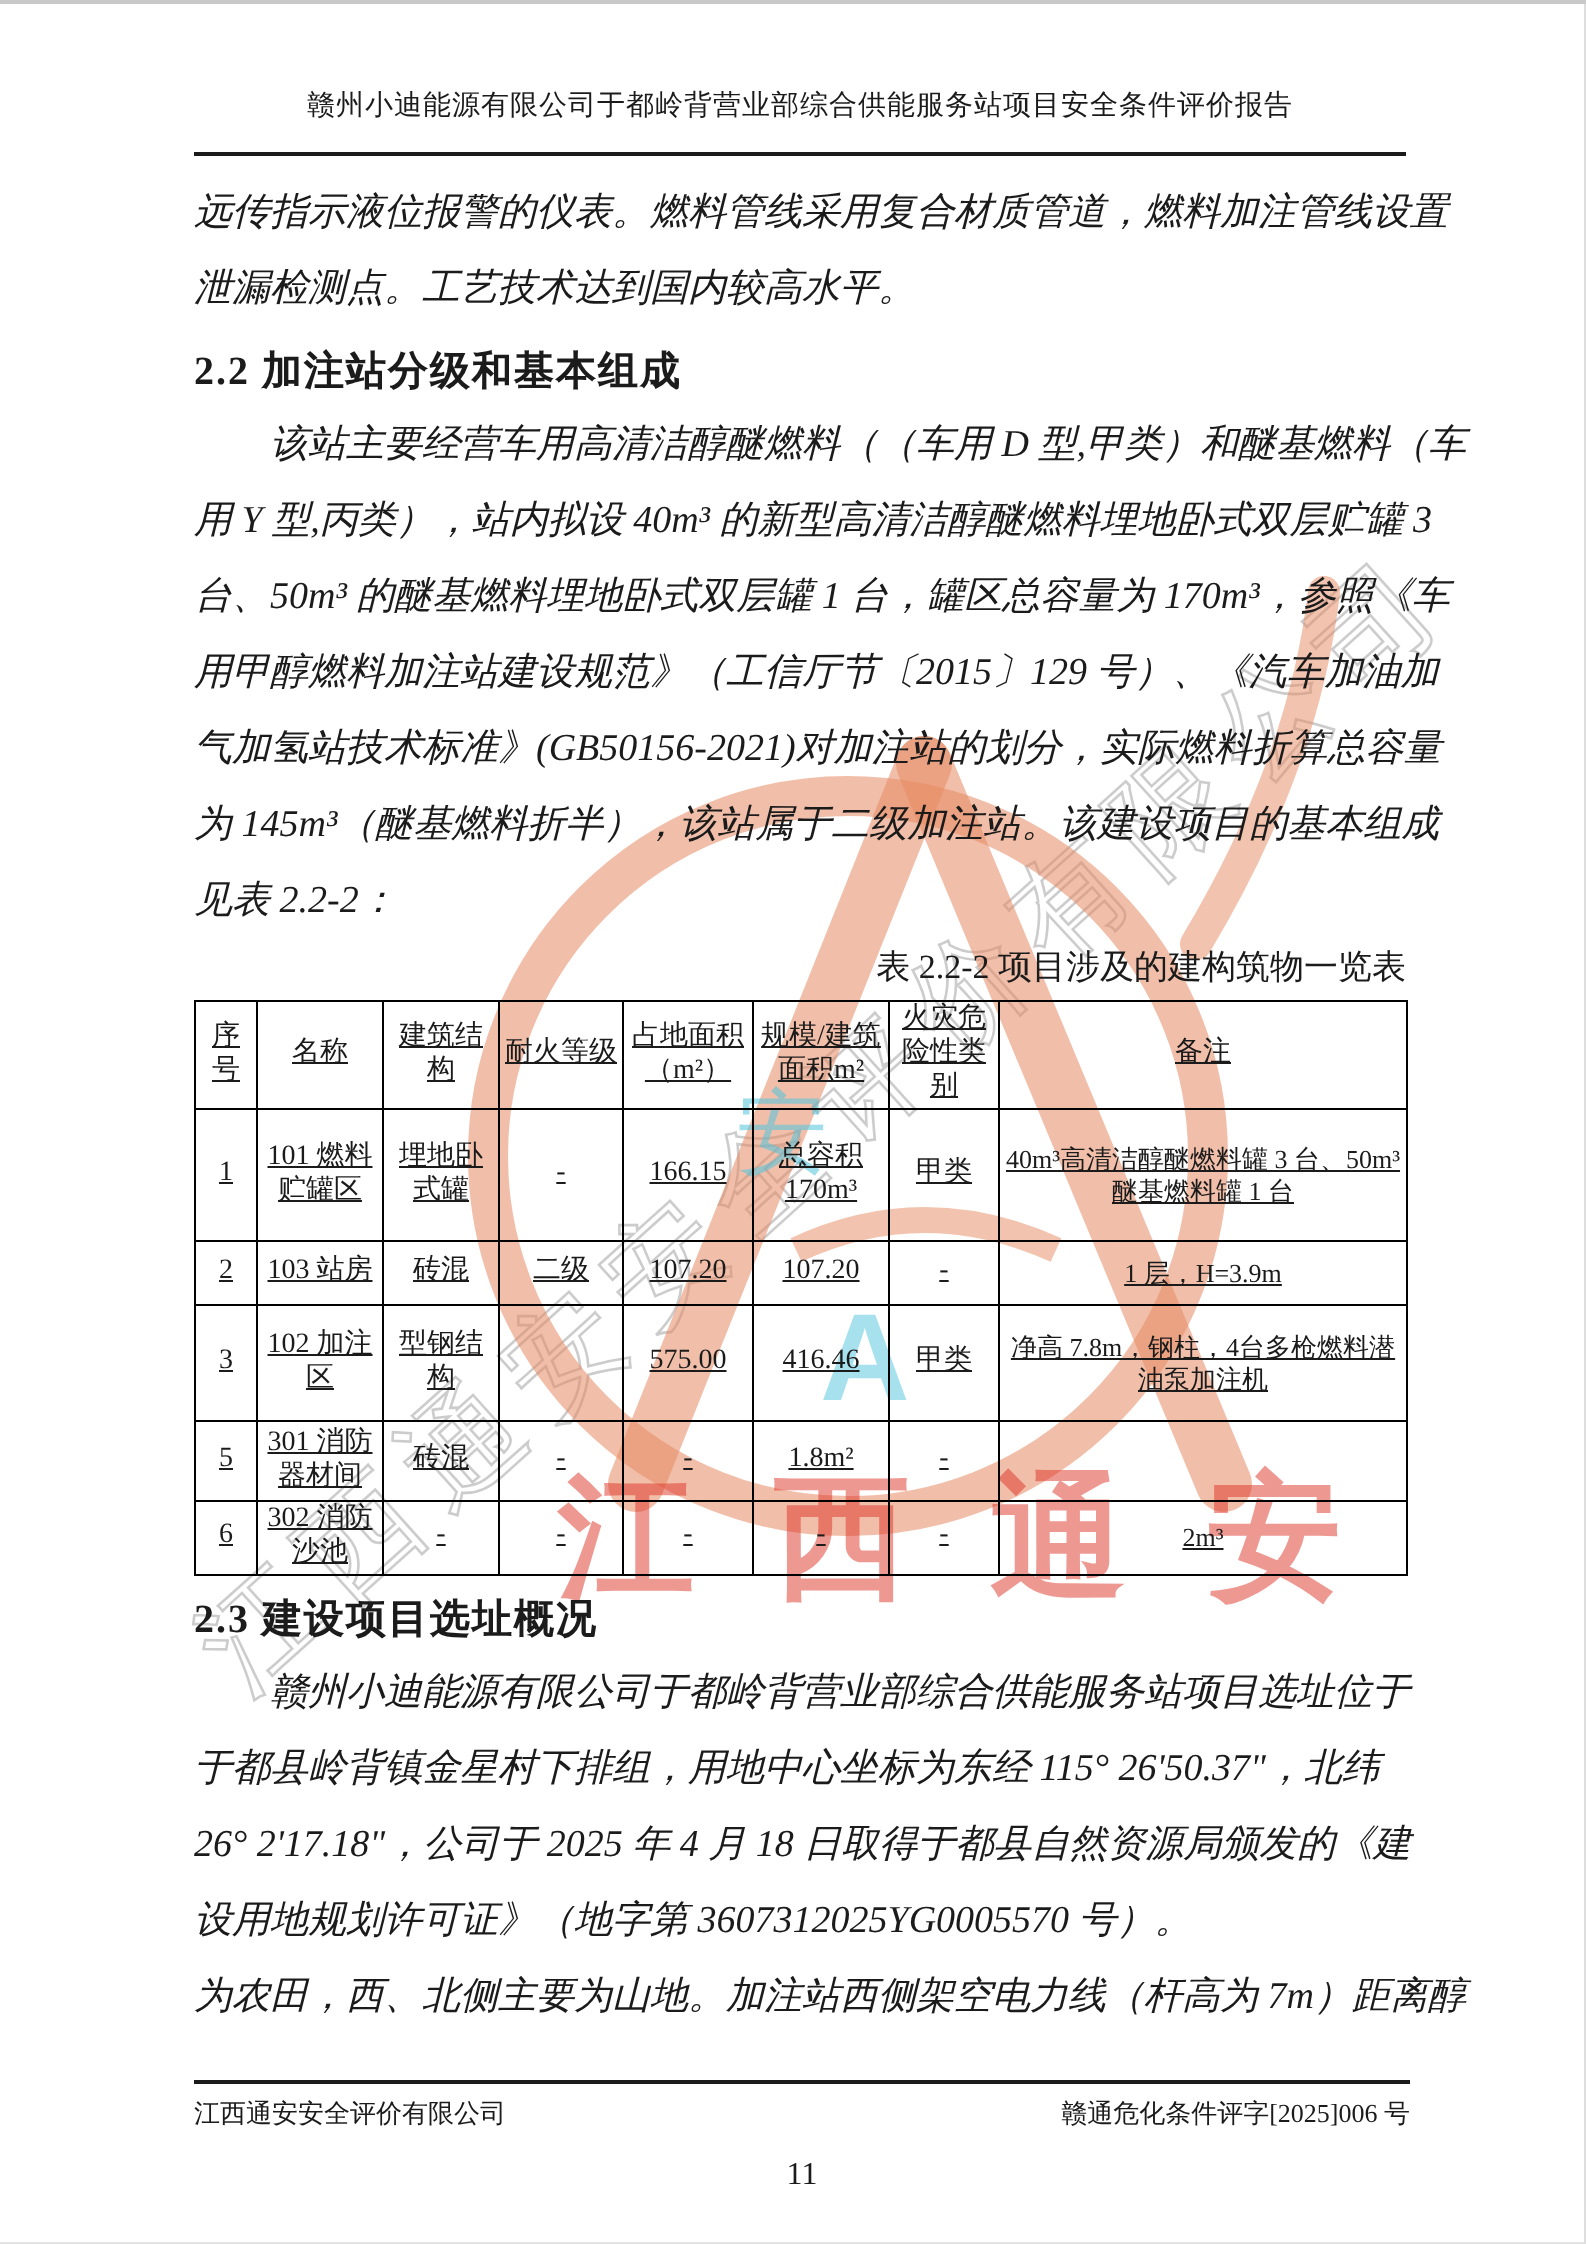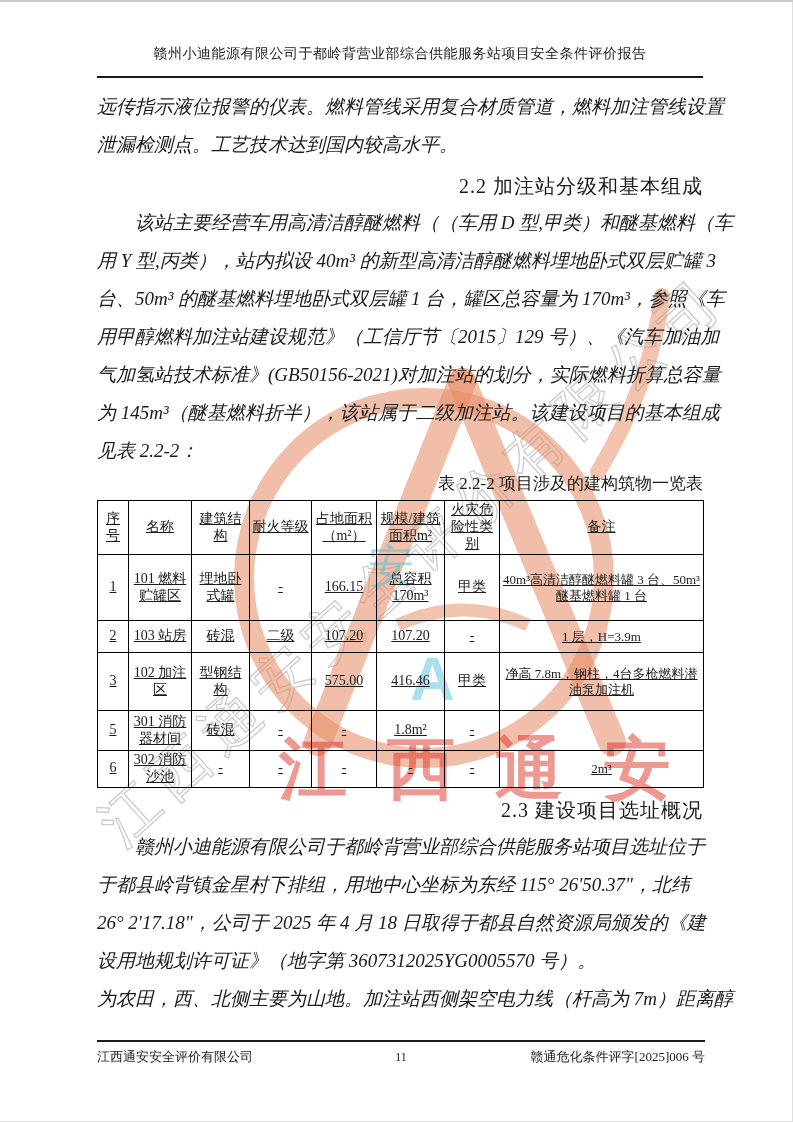--- a/index.html
+++ b/index.html
@@ -17,21 +17,21 @@
   .header-rule { border:none; border-top:2px solid #1a1a1a; margin:12px 0 0 0; }
 
   .para { font-size:19px; line-height:38px;font-style:italic; }
   .para .line { white-space:nowrap; }
   .indent { text-indent:2em; }
   .p-intro { margin-top:10px; }
   .p-22   { margin-top:4px; }
   .p-23   { margin-top:4px; }
   .p-road { margin-top:0; }
 
-  .sec-heading { margin-top:8px; font-size:20px; font-weight:normal; line-height:28px; letter-spacing:1px;text-align:right; }
+  .sec-heading { margin-top:8px; font-size:20px; font-weight:bold; line-height:28px; letter-spacing:1px; }
 
   .tbl-caption { margin-top:2px; text-align:right; font-size:17px; line-height:24px; }
 
   table.btable { border-collapse:collapse; table-layout:fixed; width:606px; margin-top:4px;text-decoration:underline; }
   .btable th, .btable td {
     border:1.5px solid #000; text-align:center; vertical-align:middle;
     font-size:14px; font-weight:normal; line-height:1.2; padding:1px 2px; overflow:hidden;
   }
   .btable td.remark { font-size:13px;margin-left:39px; }
   tr.hrow  { height:54px; }
@@ -42,21 +42,21 @@
   tr.row-5 { height:36px; }
 
   .doc-footer {
     position:absolute; left:97px; right:88px; top:1040px; z-index:1;
     border-top:2px solid #1a1a1a; padding-top:6px;
     font-size:13px; line-height:18px;
   }
   .doc-footer .foot-left { float:left; }
   .doc-footer .foot-right { float:right; }
   .doc-footer .foot-page {
-    position:absolute; left:50%; transform:translateX(-50%); font-size:12px;
+    position:absolute; left:50%; transform:translateX(-50%); font-size:16px;margin-top:31px;
   }
 </style>
 </head>
 <body>
 
 <div class="page">
 
   <svg class="watermark" viewBox="0 0 793 1122" xmlns="http://www.w3.org/2000/svg">
 
     <text transform="translate(425,575) rotate(-42)" x="0" y="0" text-anchor="middle" font-size="58" letter-spacing="10" fill="none" stroke="#8F8F8F" stroke-width="1.3" opacity="0.45" font-family="Liberation Serif, DejaVu Serif, serif">江西通安安全评价有限公司</text>

